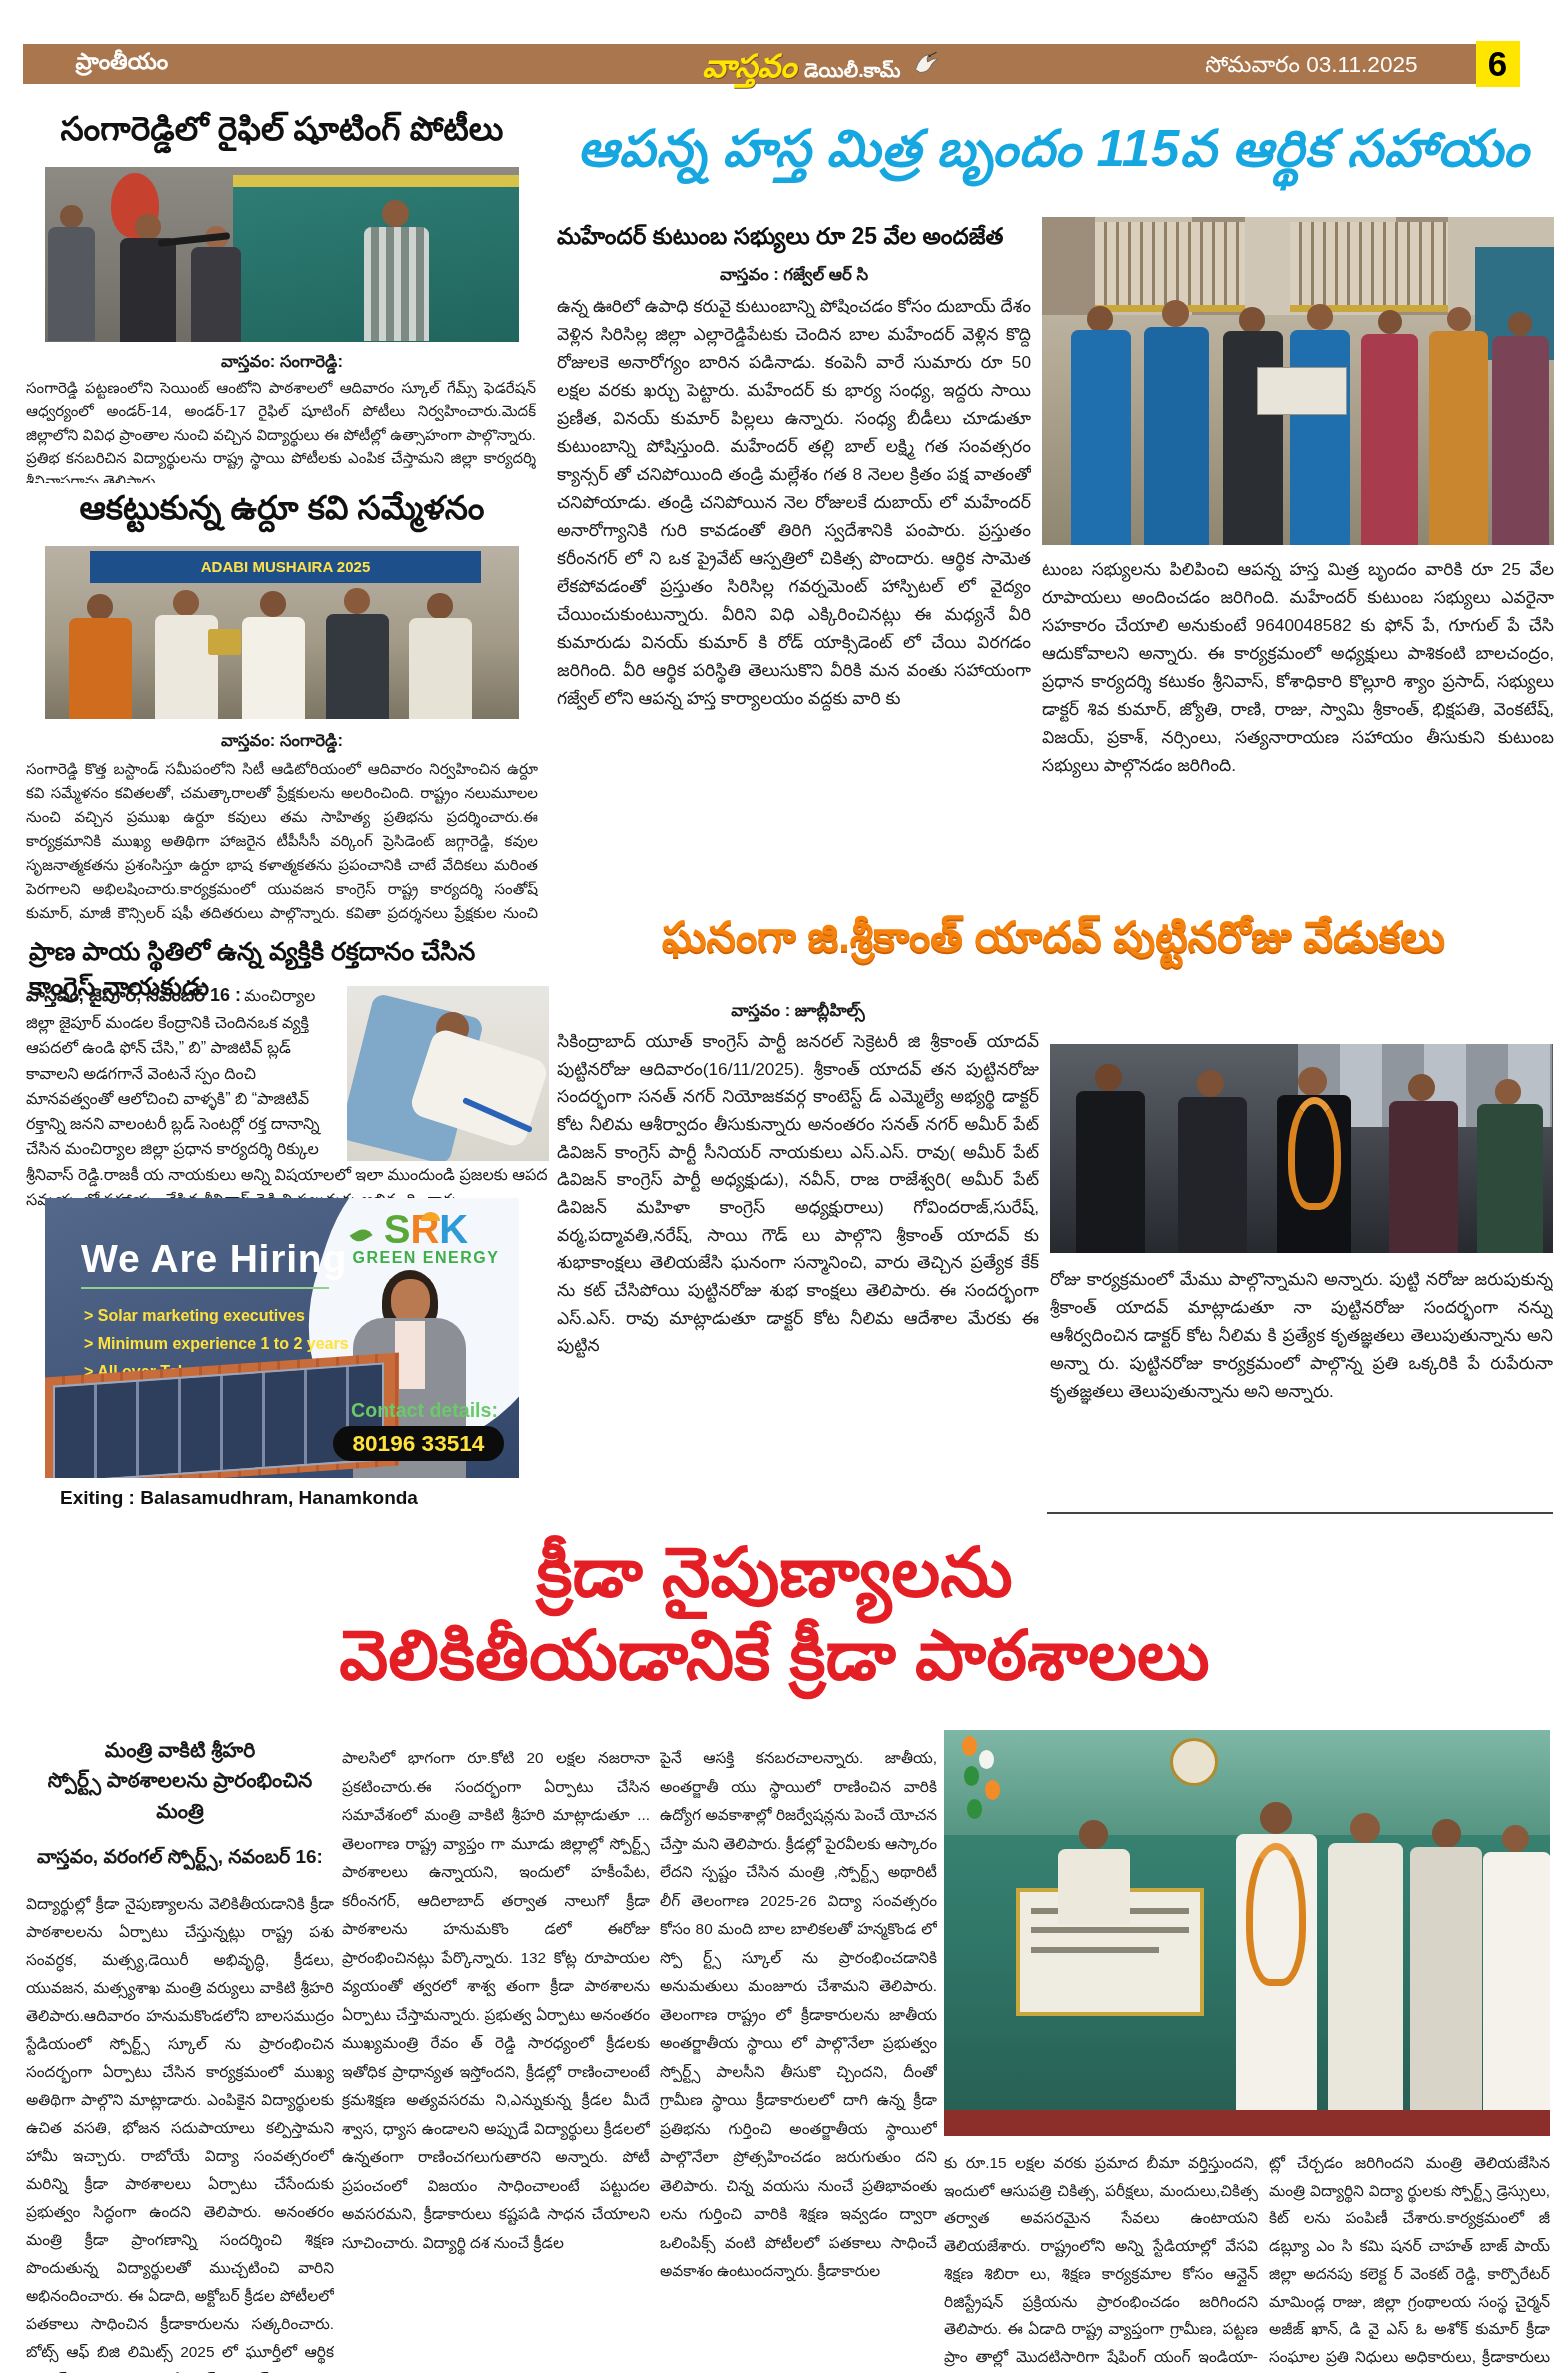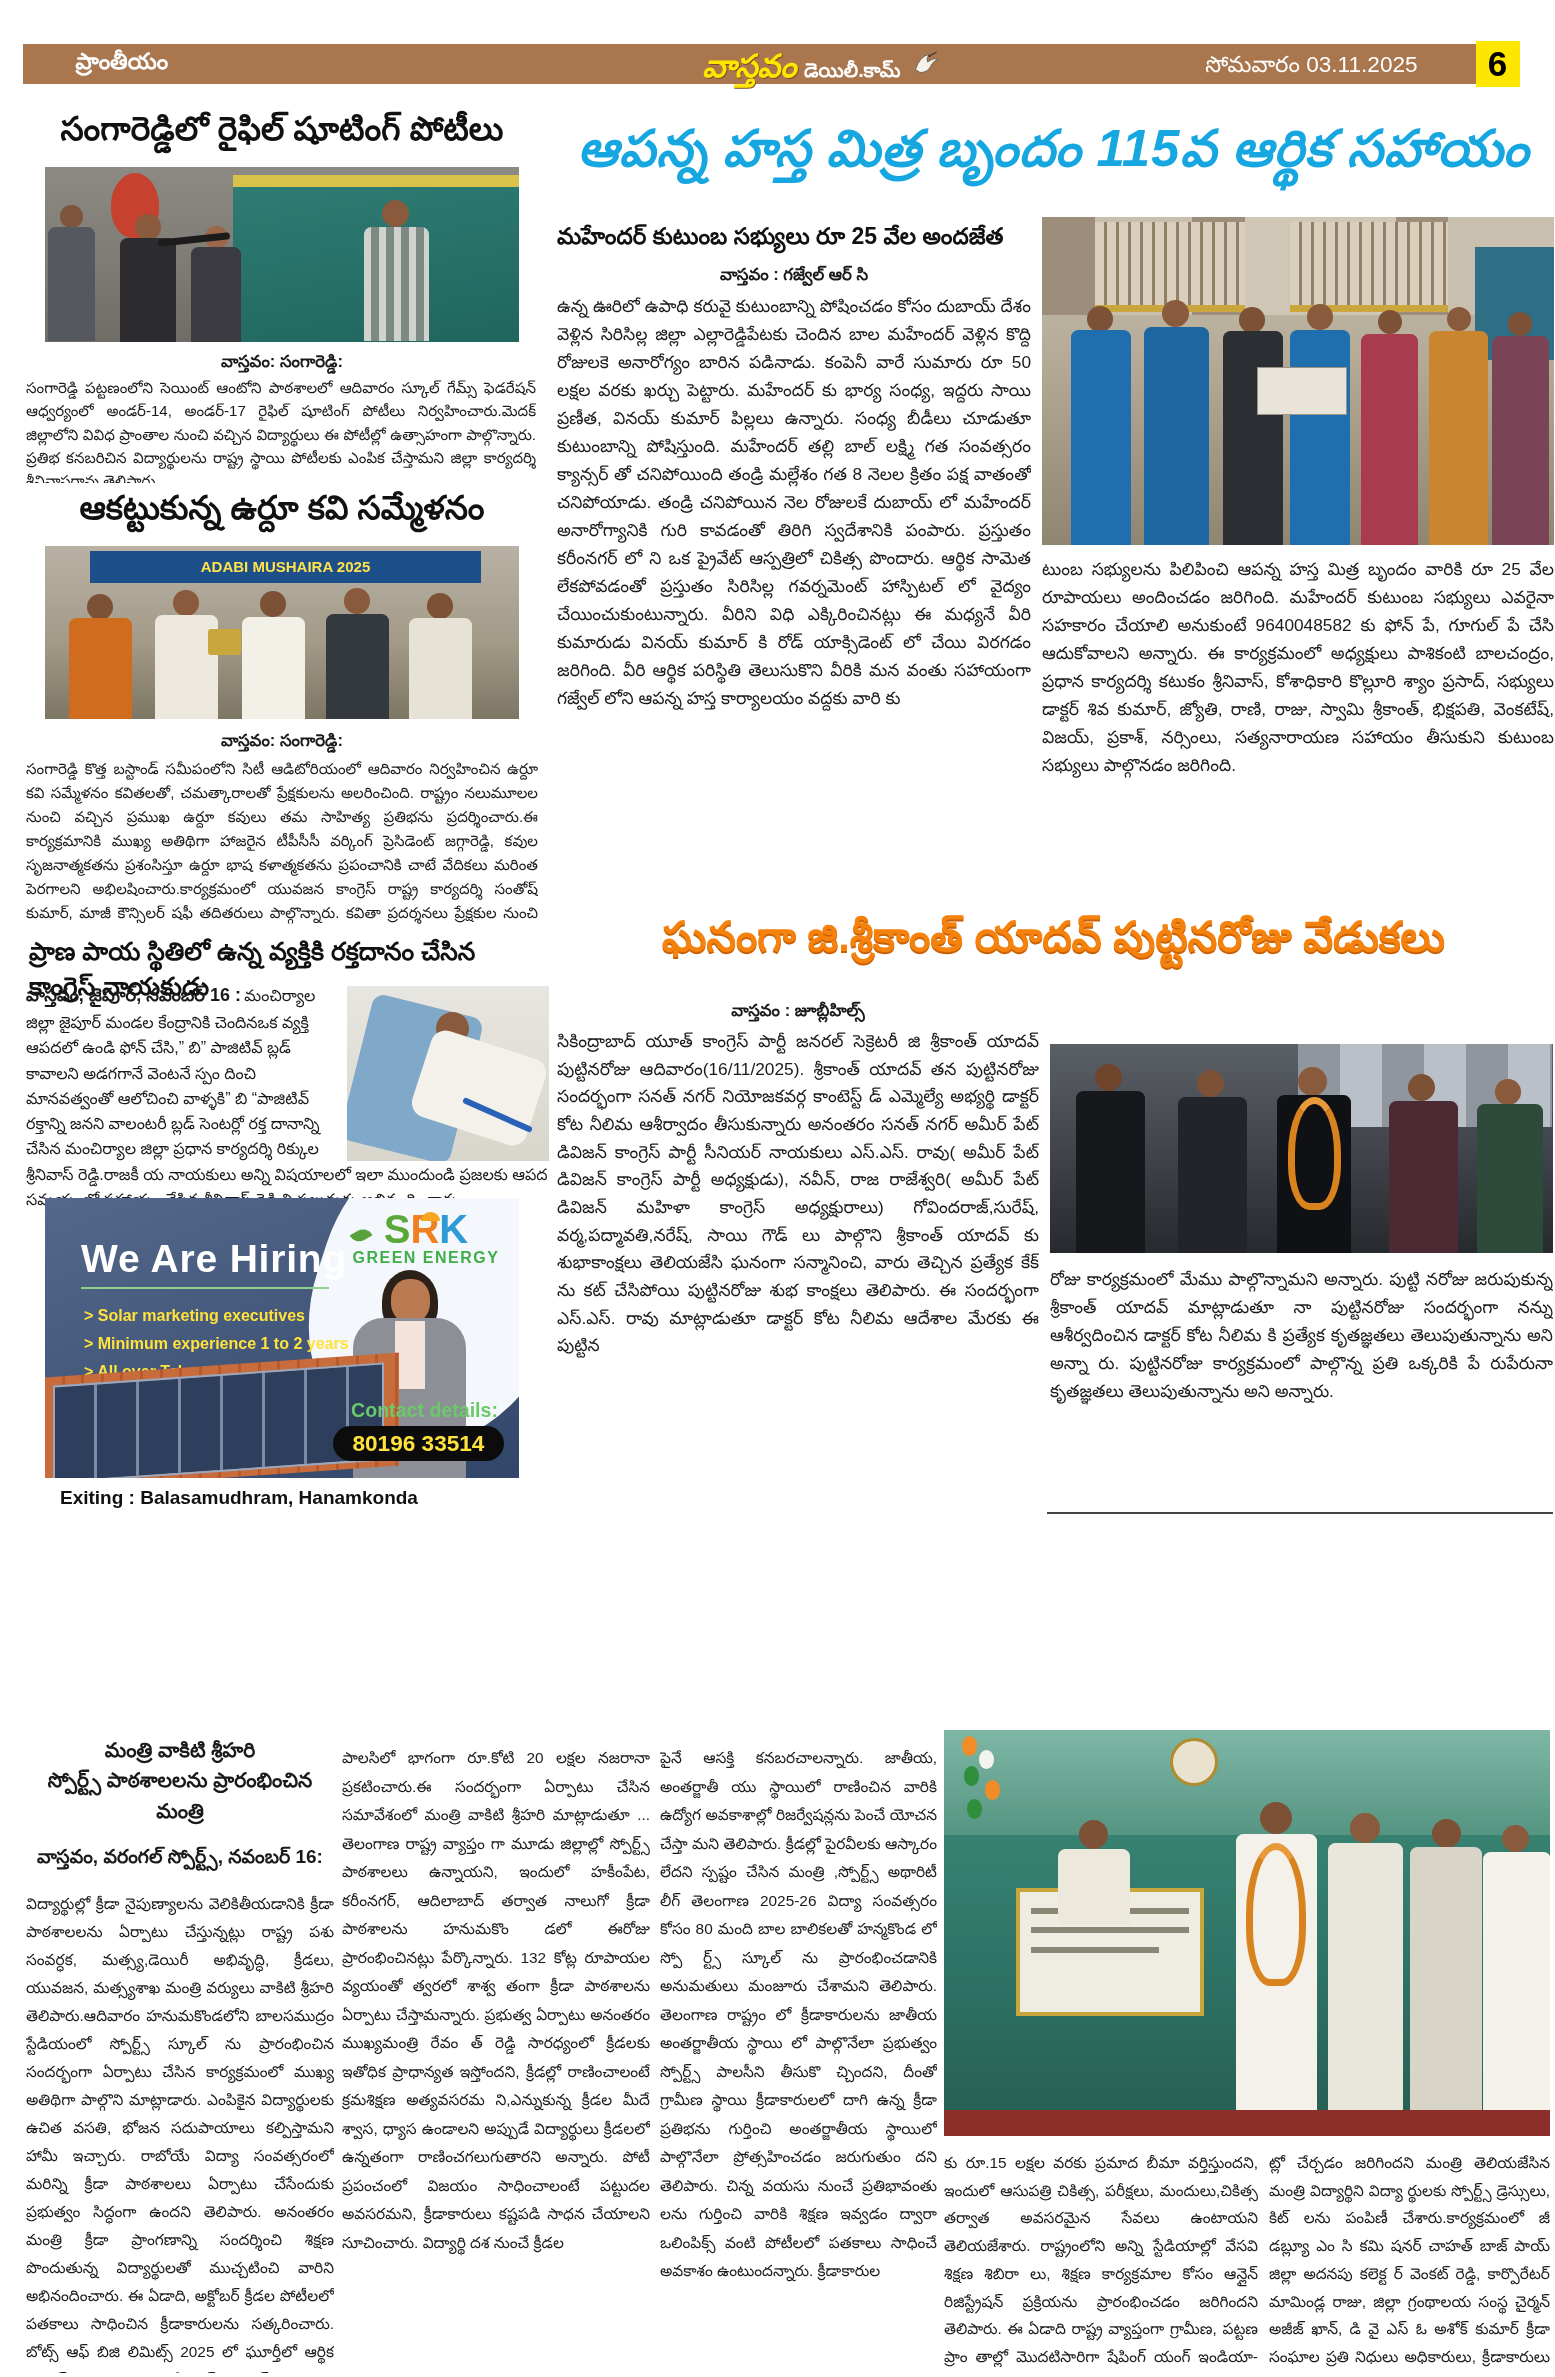--- a/index.html
+++ b/index.html
@@ -205,20 +205,22 @@
   <div class="ph-head" style="left:358px; top:30px; width:27px; height:27px; background:#7c5136;"></div>
   <div class="ph-body" style="left:339px; top:57px; width:69px; height:152px; background:#4b2a33;"></div>
   <div class="ph-head" style="left:445px; top:35px; width:25.6px; height:25.6px; background:#8a5a3c;"></div>
   <div class="ph-body" style="left:427px; top:60px; width:66px; height:149px; background:#2e4a3a;"></div>
 </div>
 
 <div class="abs jtext bodytxt" style="left:1050px; top:1265px; width:503px; height:238px; font-size:17.3px; line-height:1.62;">రోజు కార్యక్రమంలో మేము పాల్గొన్నామని అన్నారు. పుట్టి నరోజు జరుపుకున్న శ్రీకాంత్ యాదవ్ మాట్లాడుతూ నా పుట్టినరోజు సందర్భంగా నన్ను ఆశీర్వదించిన డాక్టర్ కోట నీలిమ కి ప్రత్యేక కృతజ్ఞతలు తెలుపుతున్నాను అని అన్నా రు. పుట్టినరోజు కార్యక్రమంలో పాల్గొన్న ప్రతి ఒక్కరికి పే రుపేరునా కృతజ్ఞతలు తెలుపుతున్నాను అని అన్నారు.</div>
 <div class="abs rule" style="left:1047px; top:1512px; width:506px;"></div>
 
 <div class="abs hl-red center" style="left:135px; top:1532px; width:1279px; font-size:69px; line-height:1.2;">
+  <div>క్రీడా నైపుణ్యాలను</div>
+  <div>వెలికితీయడానికే క్రీడా పాఠశాలలు</div>
 </div>
 
 <div class="abs" style="left:26px; top:1735px; width:308px;">
   <div class="center bold" style="font-size:20.3px; line-height:1.5;">
     <div>మంత్రి వాకిటి శ్రీహరి</div>
     <div>స్పోర్ట్స్ పాఠశాలలను ప్రారంభించిన మంత్రి</div>
   </div>
   <div class="center bold" style="font-size:19px; margin-top:19.6px;">వాస్తవం, వరంగల్ స్పోర్ట్స్, నవంబర్ 16:</div>
   <div class="jtext" style="font-size:15.4px; line-height:1.82; margin-top:18px; height:483px;">విద్యార్థుల్లో క్రీడా నైపుణ్యాలను వెలికితీయడానికి క్రీడా పాఠశాలలను ఏర్పాటు చేస్తున్నట్లు  రాష్ట్ర పశు సంవర్ధక, మత్స్య,డెయిరీ అభివృద్ధి, క్రీడలు, యువజన, మత్స్యశాఖ మంత్రి వర్యులు వాకిటి శ్రీహరి తెలిపారు.ఆదివారం హనుమకొండలోని బాలసముద్రం స్టేడియంలో స్పోర్ట్స్ స్కూల్ ను ప్రారంభించిన సందర్భంగా ఏర్పాటు చేసిన కార్యక్రమంలో ముఖ్య అతిథిగా పాల్గొని మాట్లాడారు. ఎంపికైన విద్యార్థులకు ఉచిత వసతి, భోజన సదుపాయాలు కల్పిస్తామని హామీ ఇచ్చారు. రాబోయే విద్యా సంవత్సరంలో మరిన్ని క్రీడా పాఠశాలలు ఏర్పాటు చేసేందుకు ప్రభుత్వం సిద్ధంగా ఉందని తెలిపారు. అనంతరం మంత్రి క్రీడా ప్రాంగణాన్ని సందర్శించి శిక్షణ పొందుతున్న విద్యార్థులతో ముచ్చటించి వారిని అభినందించారు. ఈ ఏడాది, అక్టోబర్ క్రీడల పోటీలలో పతకాలు సాధించిన క్రీడాకారులను సత్కరించారు. బోట్స్ ఆఫ్ బిజి లిమిట్స్ 2025 లో ఘూర్తీలో ఆర్థిక మెడల్ సాధించిన ఘనత శ్రీకాంత్ కు స్పోర్ట్స్</div>
 </div>

